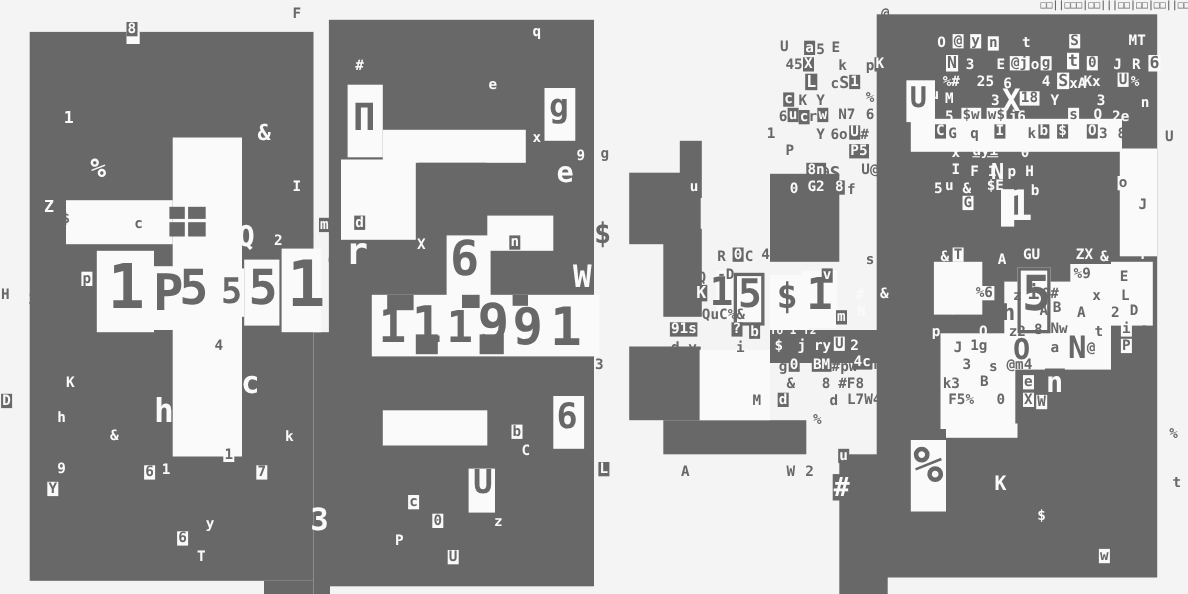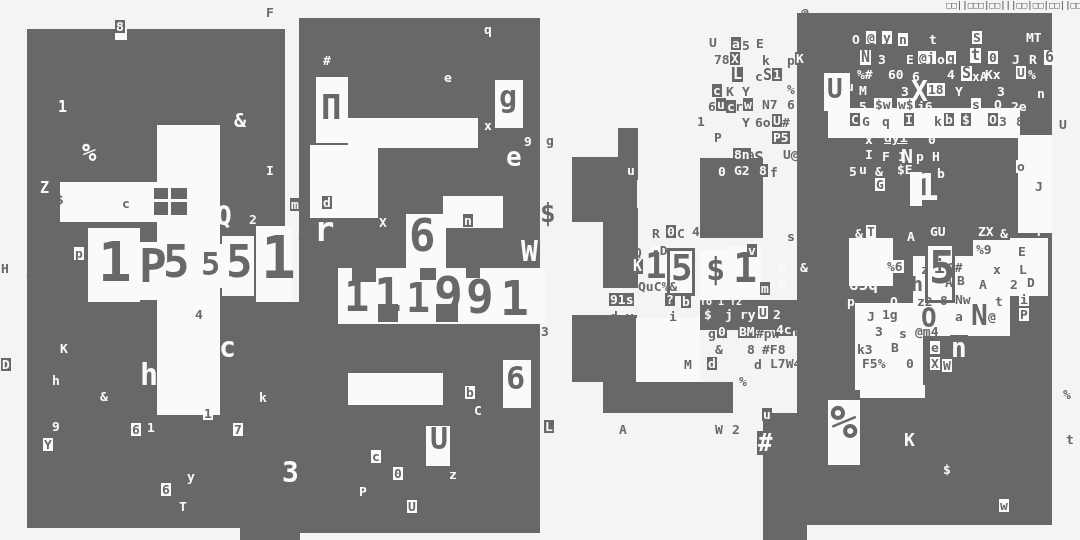--- a/index.html
+++ b/index.html
@@ -162,21 +162,21 @@
     <span class="g v-d" style="left: 430px; top: 424px; font-size: 30px;">U</span>
     <span class="g v-db" style="left: 371px; top: 450px; font-size: 13px;">c</span>
     <span class="g v-db" style="left: 393px; top: 467px; font-size: 13px;">0</span>
     <span class="g v-w" style="left: 449px; top: 468px; font-size: 13px;">z</span>
     <span class="g v-w" style="left: 359px; top: 485px; font-size: 13px;">P</span>
     <span class="g v-db" style="left: 407px; top: 500px; font-size: 13px;">U</span>
     <span class="g v-d" style="left: 709px; top: 36px; font-size: 13px;">U</span>
     <span class="g v-wb" style="left: 731px; top: 37px; font-size: 13px;">a</span>
     <span class="g v-d" style="left: 742px; top: 39px; font-size: 13px;">5</span>
     <span class="g v-d" style="left: 756px; top: 37px; font-size: 13px;">E</span>
-    <span class="g v-d" style="left: 714px; top: 53px; font-size: 13px;">78</span>
+    <span class="g v-d" style="left: 714px; top: 53px; font-size: 13px;">45</span>
     <span class="g v-wb" style="left: 730px; top: 52px; font-size: 13px;">X</span>
     <span class="g v-d" style="left: 762px; top: 54px; font-size: 13px;">k</span>
     <span class="g v-d" style="left: 787px; top: 54px; font-size: 13px;">p</span>
     <span class="g v-wb" style="left: 795px; top: 52px; font-size: 13px;">K</span>
     <span class="g v-wb" style="left: 732px; top: 67px; font-size: 15px;">L</span>
     <span class="g v-d" style="left: 755px; top: 70px; font-size: 13px;">c</span>
     <span class="g v-d" style="left: 763px; top: 68px; font-size: 15px;">S</span>
     <span class="g v-wb" style="left: 772px; top: 68px; font-size: 13px;">1</span>
     <span class="g v-wb" style="left: 712px; top: 84px; font-size: 13px;">c</span>
     <span class="g v-d" style="left: 726px; top: 85px; font-size: 13px;">K</span>
@@ -266,21 +266,21 @@
     <span class="g v-w" style="left: 906px; top: 53px; font-size: 13px;">E</span>
     <span class="g v-db" style="left: 918px; top: 51px; font-size: 13px;">@j</span>
     <span class="g v-w" style="left: 937px; top: 53px; font-size: 13px;">o</span>
     <span class="g v-db" style="left: 946px; top: 51px; font-size: 13px;">g</span>
     <span class="g v-db" style="left: 970px; top: 48px; font-size: 15px;">t</span>
     <span class="g v-db" style="left: 988px; top: 51px; font-size: 13px;">0</span>
     <span class="g v-w" style="left: 1012px; top: 53px; font-size: 13px;">J</span>
     <span class="g v-w" style="left: 1029px; top: 53px; font-size: 13px;">R</span>
     <span class="g v-db" style="left: 1044px; top: 50px; font-size: 15px;">6</span>
     <span class="g v-w" style="left: 857px; top: 68px; font-size: 13px;">%#</span>
-    <span class="g v-w" style="left: 888px; top: 68px; font-size: 13px;">60</span>
+    <span class="g v-w" style="left: 888px; top: 68px; font-size: 13px;">25</span>
     <span class="g v-w" style="left: 912px; top: 70px; font-size: 13px;">6</span>
     <span class="g v-w" style="left: 947px; top: 68px; font-size: 13px;">4</span>
     <span class="g v-db" style="left: 961px; top: 66px; font-size: 15px;">S</span>
     <span class="g v-w" style="left: 985px; top: 68px; font-size: 13px;">Kx</span>
     <span class="g v-db" style="left: 1016px; top: 66px; font-size: 13px;">U</span>
     <span class="g v-w" style="left: 1028px; top: 68px; font-size: 13px;">%</span>
     <span class="g v-d" style="left: 827px; top: 76px; font-size: 26px;">U</span>
     <span class="g v-w" style="left: 846px; top: 80px; font-size: 13px;">u</span>
     <span class="g v-w" style="left: 859px; top: 84px; font-size: 13px;">M</span>
     <span class="g v-w" style="left: 901px; top: 85px; font-size: 13px;">3</span>
@@ -337,21 +337,21 @@
     <span class="g v-d" style="left: 929px; top: 246px; font-size: 44px;">5</span>
     <span class="g v-db" style="left: 975px; top: 243px; font-size: 13px;">%9</span>
     <span class="g v-db" style="left: 1017px; top: 245px; font-size: 13px;">E</span>
     <span class="g v-w" style="left: 855px; top: 260px; font-size: 13px;">7</span>
     <span class="g v-db" style="left: 886px; top: 260px; font-size: 13px;">%6</span>
     <span class="g v-d" style="left: 921px; top: 263px; font-size: 13px;">z</span>
     <span class="g v-d" style="left: 934px; top: 258px; font-size: 18px;">i</span>
     <span class="g v-d" style="left: 947px; top: 261px; font-size: 13px;">0#</span>
     <span class="g v-db" style="left: 992px; top: 263px; font-size: 13px;">x</span>
     <span class="g v-d" style="left: 1019px; top: 263px; font-size: 13px;">L</span>
-    <span class="g v-w" style="left: 849px; top: 277px; font-size: 16px;">85q</span>
+    <span class="g v-w" style="left: 849px; top: 277px; font-size: 10px;">85q</span>
     <span class="g v-d" style="left: 911px; top: 274px; font-size: 20px;">h</span>
     <span class="g v-d" style="left: 945px; top: 276px; font-size: 13px;">A</span>
     <span class="g v-db" style="left: 956px; top: 274px; font-size: 13px;">B</span>
     <span class="g v-d" style="left: 979px; top: 278px; font-size: 13px;">A</span>
     <span class="g v-d" style="left: 1010px; top: 278px; font-size: 13px;">2</span>
     <span class="g v-d" style="left: 1027px; top: 276px; font-size: 13px;">D</span>
     <span class="g v-w" style="left: 847px; top: 295px; font-size: 13px;">p</span>
     <span class="g v-w" style="left: 890px; top: 295px; font-size: 13px;">Q</span>
     <span class="g v-d" style="left: 917px; top: 295px; font-size: 13px;">z2</span>
     <span class="g v-d" style="left: 940px; top: 294px; font-size: 13px;">8</span>

